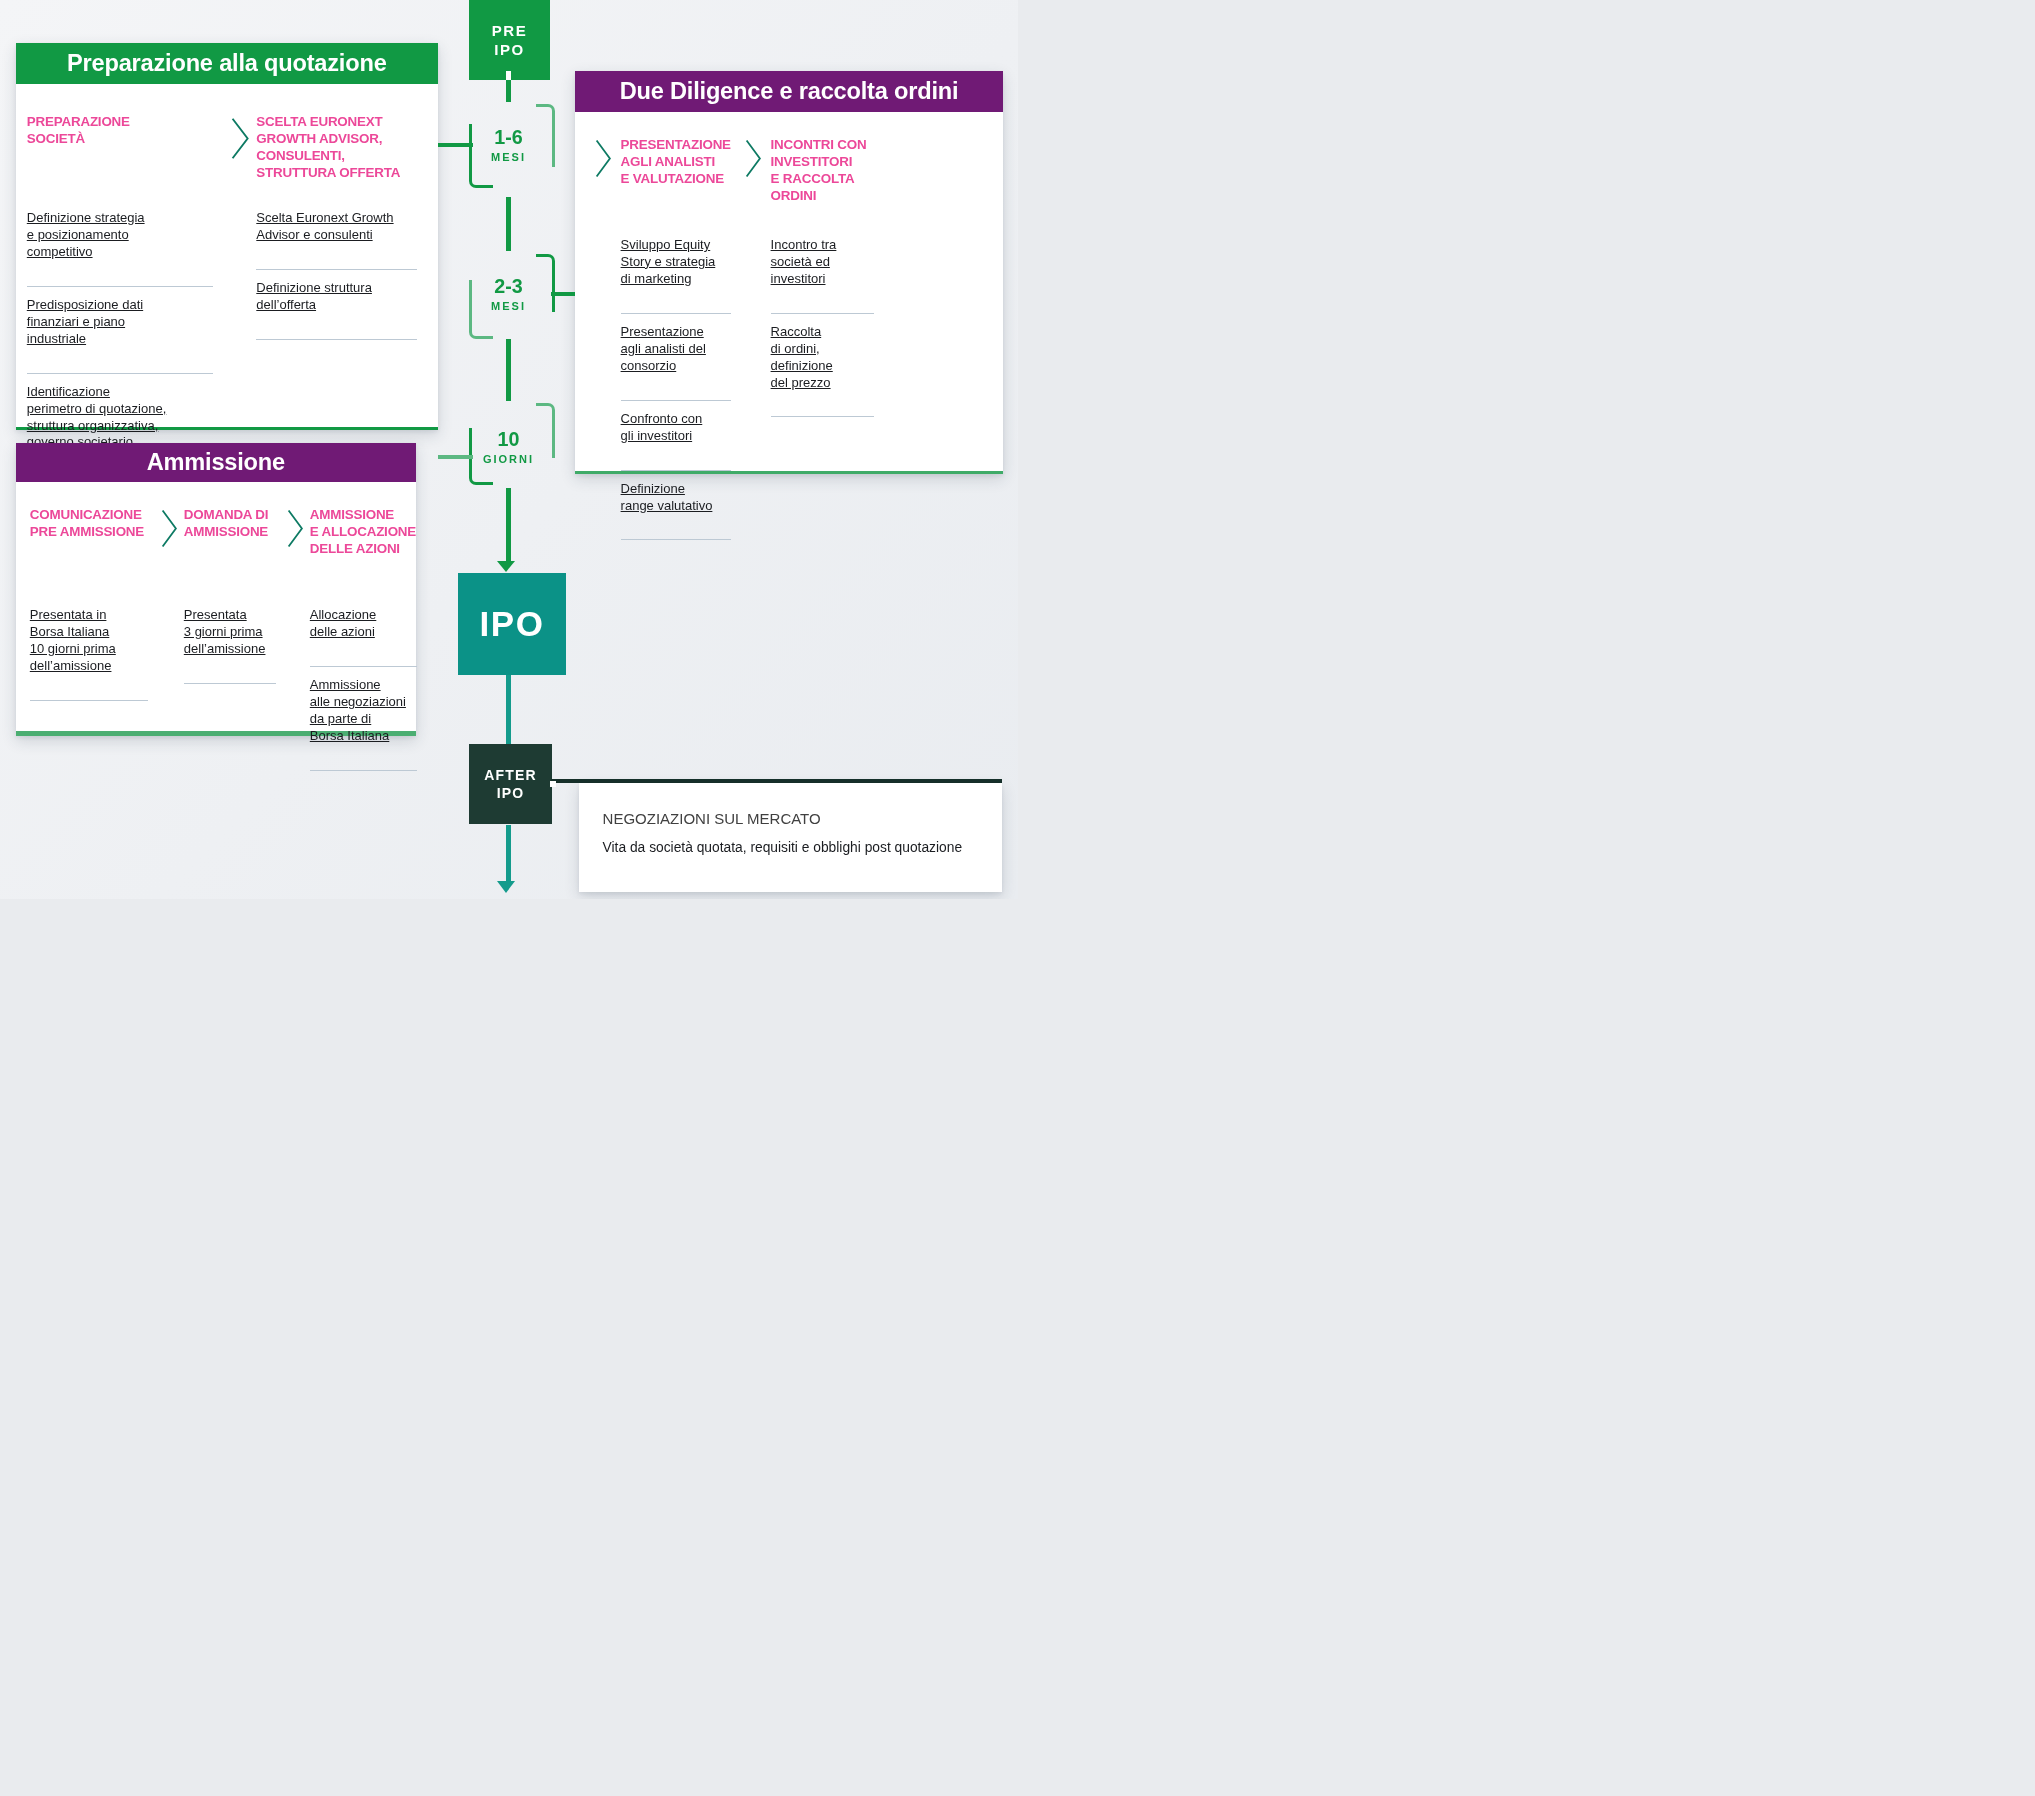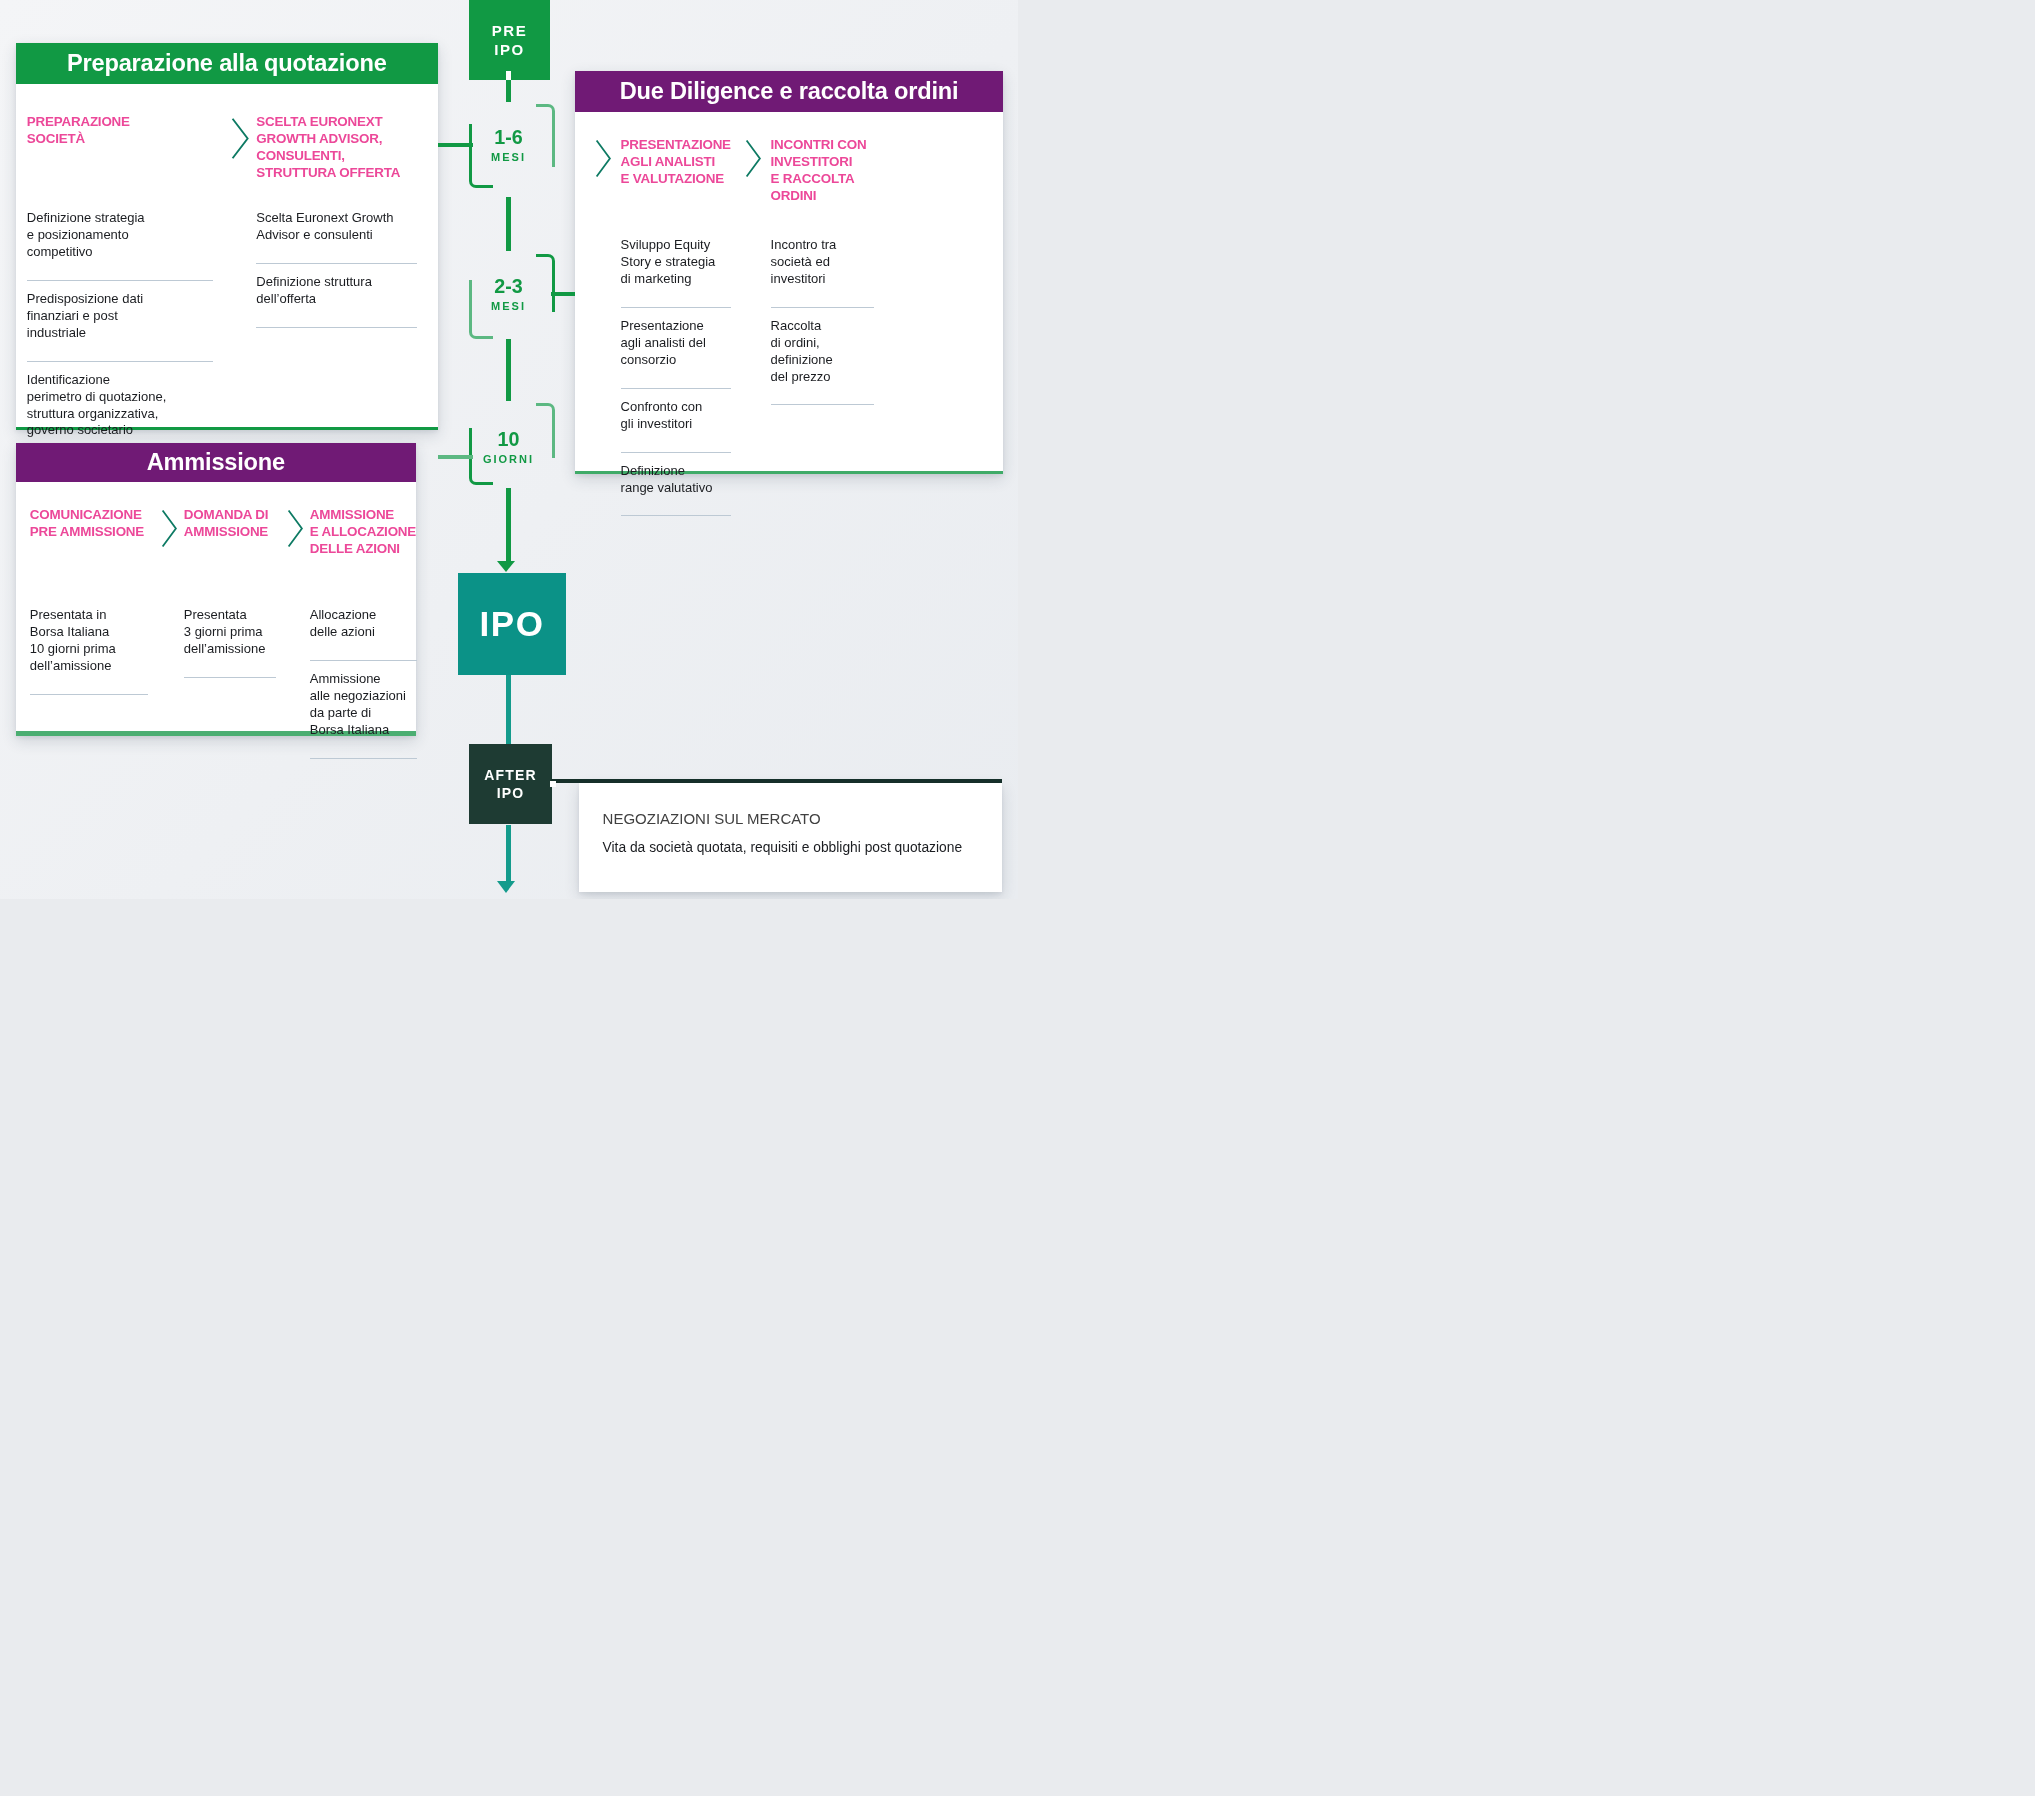--- a/index.html
+++ b/index.html
@@ -16,21 +16,21 @@
   .hdr-strong{background:#119944;}
   .hdr-mid{background:#701a75;}
   .panel-body{display:flex;align-items:flex-start;}
   .col{flex:0 0 auto;}
   .col-heading{
     color:#ec4899;font-weight:700;font-size:13.4px;line-height:1.26;
     letter-spacing:-0.2px;white-space:pre-line;
   }
   .itm{
     color:#1b1d21;font-size:13px;line-height:1.3;white-space:pre-line;
-    border-bottom:1.2px solid #bdc9d4;padding-bottom:19px;margin-bottom:10.2px;width:94%;
+    border-bottom:1.2px solid #bdc9d4;padding-bottom:25px;margin-bottom:10.2px;width:94%;text-decoration:underline;
   }
   .chev{flex:0 0 auto;display:flex;justify-content:center;}
   
   .tl{position:absolute;}
   .seg{position:absolute;width:4.7px;background:#119944;}
   .box{position:absolute;display:flex;align-items:center;justify-content:center;text-align:center;color:#fff;}
   .milestone{position:absolute;left:469px;width:79px;text-align:center;color:#119944;}
   .milestone .val{font-size:19.7px;font-weight:800;line-height:1;}
   .milestone .unit{font-size:11px;font-weight:700;letter-spacing:2px;margin-top:3.2px;}
   .brL{position:absolute;width:20.5px;border-left:3.9px solid;border-bottom:3.9px solid;border-radius:0 0 0 7px;}
@@ -51,21 +51,21 @@
       <span>Preparazione alla quotazione</span>
     </div>
     <div class="panel-body" style="padding:30px 11px 0;height:313px;">
       <div class="col" style="width:198px;">
         <div class="col-heading" style="min-height:96px;">PREPARAZIONE
 SOCIETÀ</div>
         <div class="itm">Definizione strategia
 e posizionamento
 competitivo</div>
         <div class="itm">Predisposizione dati
-finanziari e post
+finanziari e piano
 industriale</div>
         <div class="itm">Identificazione
 perimetro di quotazione,
 struttura organizzativa,
 governo societario</div>
       </div>
       <div class="chev" style="width:31.5px;padding-top:3.2px;">
         <svg width="19" height="43" viewBox="0 0 24 54">
             <path d="M2 2 L21 27 L2 52" fill="none" stroke="#0d7a63" stroke-width="2.4"></path>
           </svg>

